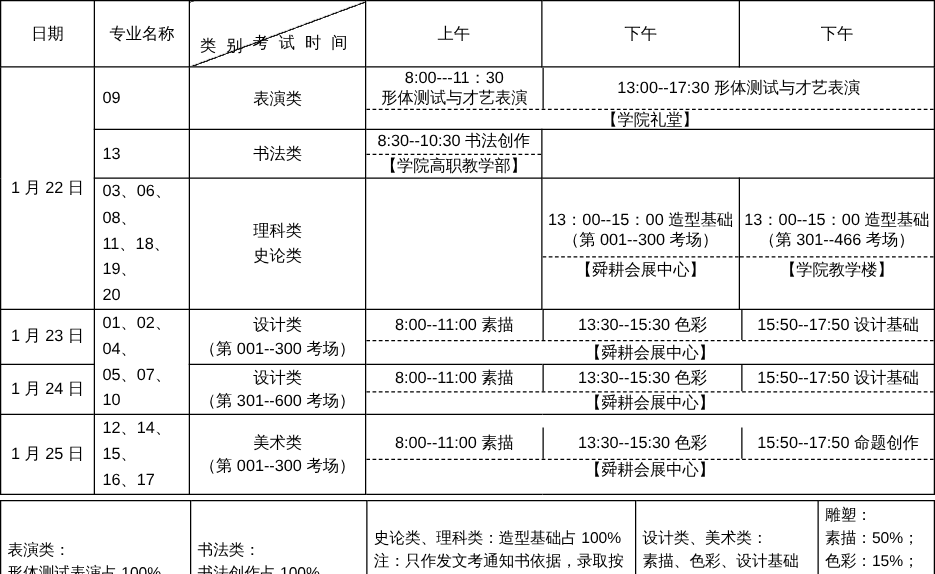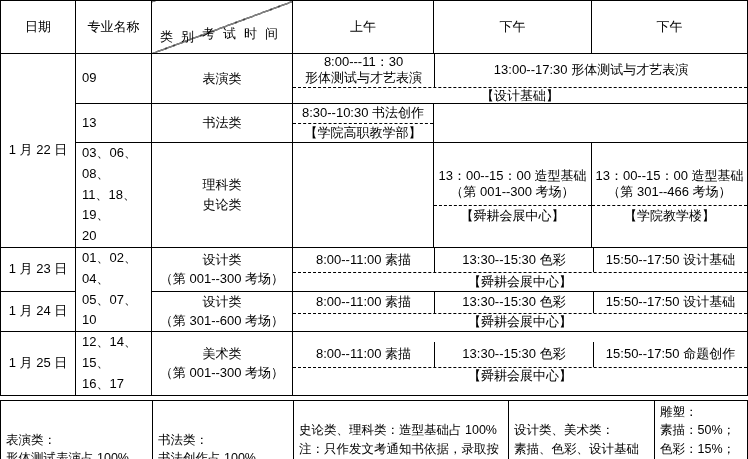--- a/index.html
+++ b/index.html
@@ -63,21 +63,21 @@
     <td rowspan="3">1 月 22 日</td>
     <td class="left major pre">09</td>
     <td class="cat pre">表演类</td>
     <td colspan="3" class="p0">
       <div class="combo h49">
         <div class="combo-top">
           <div class="cc cc-b w141 pre">8:00---11：30
 形体测试与才艺表演</div>
           <div class="cc flex1">13:00--17:30 形体测试与才艺表演</div>
         </div>
-        <div class="loc loc17">【设计基础】</div>
+        <div class="loc loc17">【学院礼堂】</div>
       </div>
     </td>
   </tr>
 
   <tr class="r2">
     <td class="left major">13</td>
     <td class="cat">书法类</td>
     <td class="p0">
       <div class="combo h38">
         <div class="combo-top">

